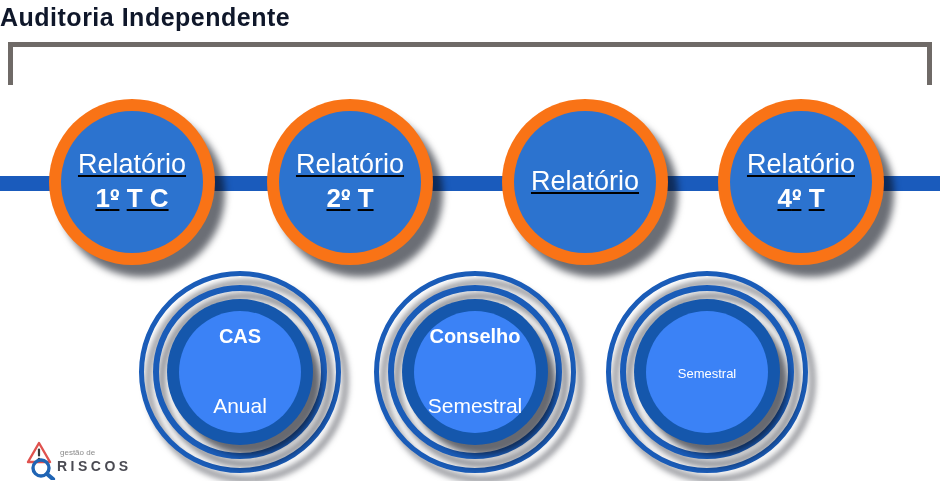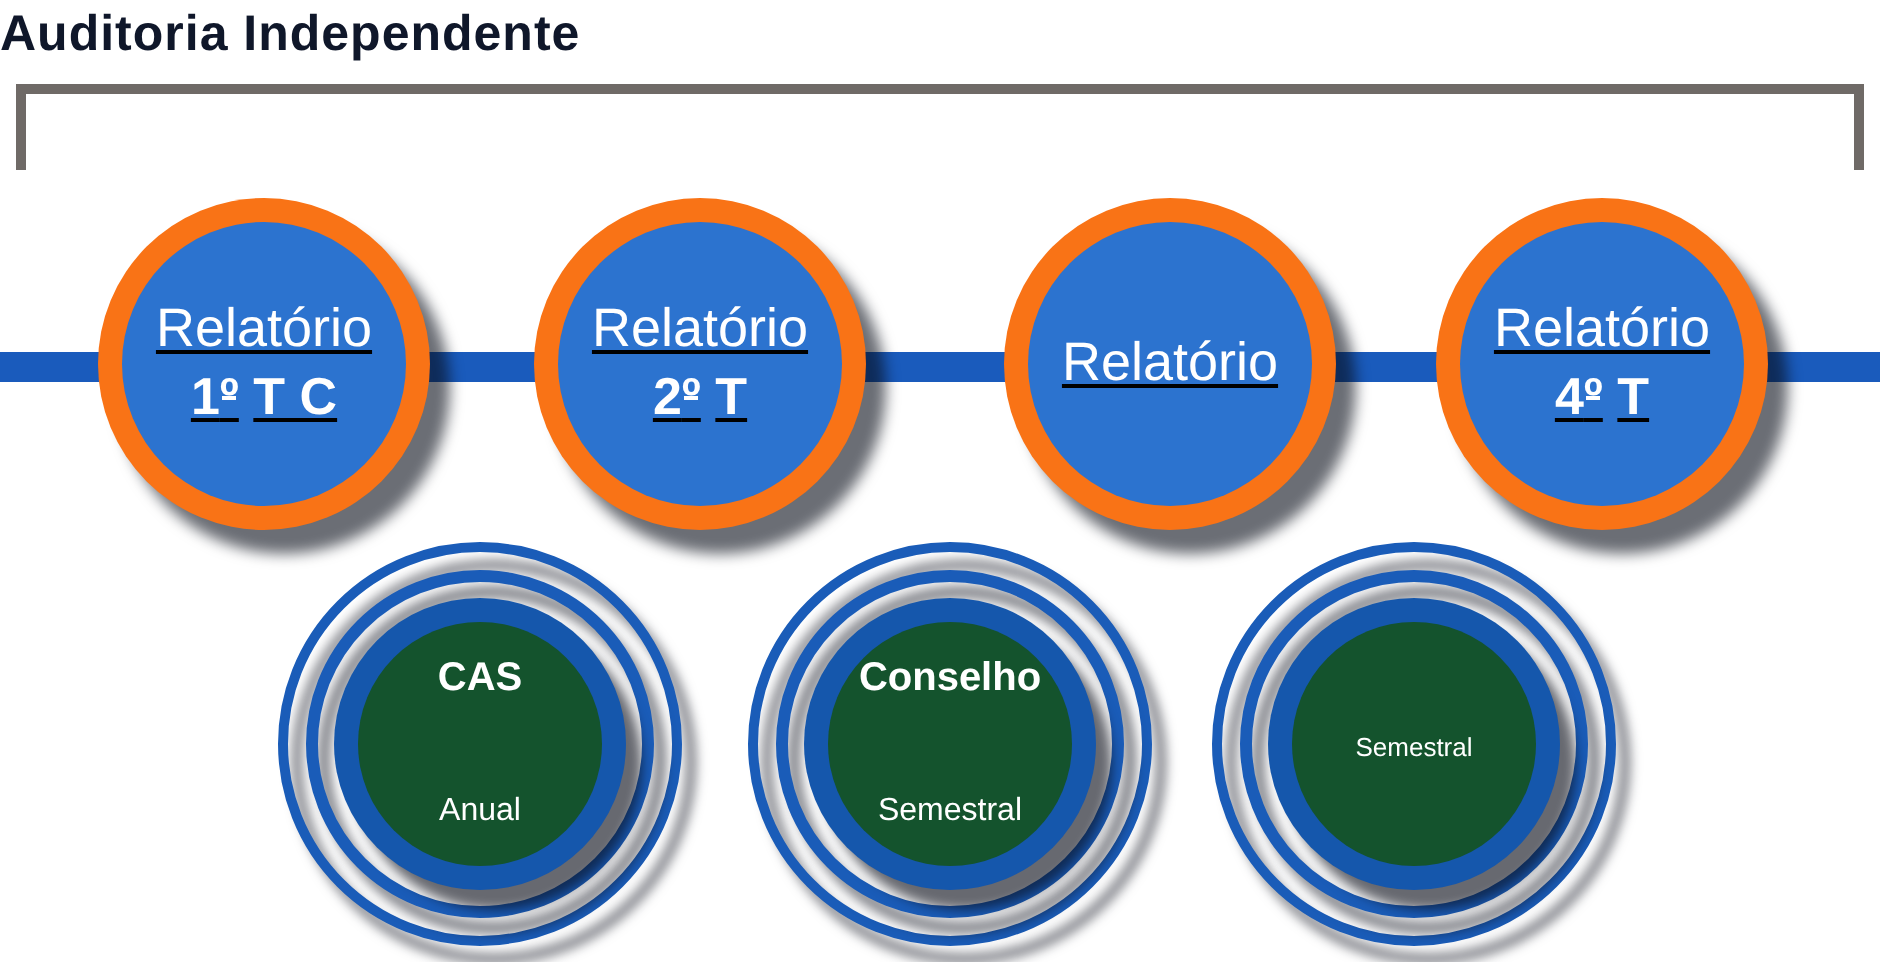--- a/index.html
+++ b/index.html
@@ -33,25 +33,25 @@
   
   .committee { position:absolute; top:271px; width:202px; height:202px; }
   .ring { position:absolute; border-radius:50%; }
   .ring-outer { left:0; top:0; width:202px; height:202px; border:5px solid #1a5cb8;
                 filter:drop-shadow(7px 9px 3px rgba(9,13,25,0.55)); }
   .ring-mid { left:14px; top:14px; width:174px; height:174px; border:6px solid #1a5cb8;
               filter:drop-shadow(6px 8px 3px rgba(9,13,25,0.55)); }
   .disc { position:absolute; left:28px; top:28px; width:146px; height:146px; border-radius:50%;
           background:#1557ac; box-shadow:8px 10px 6px rgba(9,13,25,0.62);
           display:flex; align-items:center; justify-content:center; }
-  .disc-inner { width:122px; height:122px; border-radius:50%; background:#14532d;
+  .disc-inner { width:122px; height:122px; border-radius:50%; background:#3b82f6;
                 display:flex; flex-direction:column; align-items:center; justify-content:center;
                 color:#ffffff; text-align:center; padding:0 6px;gap:44px; }
   .c-name { font-size:20px; font-weight:700; line-height:1.05; }
-  .c-freq { font-size:16px; font-weight:400; margin-top:3px; }
+  .c-freq { font-size:21px; font-weight:400; margin-top:3px; }
   .committee.small .c-name { font-size:18px; }
   .committee.small .c-freq { font-size:13px; margin-top:2px; }
 
   
   .logo { position:absolute; left:24px; top:440px; width:110px; height:40px; }
   .logo svg { display:block; }
 </style>
 </head>
 <body>
 
@@ -113,14 +113,29 @@
   <div class="committee small" style="left:606px">
     <div class="ring ring-outer"></div>
     <div class="ring ring-mid"></div>
     <div class="disc">
       <div class="disc-inner">
         <div class="c-freq">Semestral</div>
       </div>
     </div>
   </div>
 
+  <div class="logo">
+    <svg width="110" height="40" viewBox="0 0 110 40">
+      <g>
+        <path d="M15 3 L26 22 L4 22 Z" fill="none" stroke="#e0524e" stroke-width="2.4" stroke-linejoin="round"></path>
+        <line x1="15" y1="9.5" x2="15" y2="15.5" stroke="#3a3a3a" stroke-width="2.2" stroke-linecap="round"></line>
+        <circle cx="15" cy="19" r="1.3" fill="#3a3a3a"></circle>
+      </g>
+      <g>
+        <circle cx="17" cy="28" r="8" fill="none" stroke="#1f64b4" stroke-width="3.4"></circle>
+        <line x1="23" y1="34" x2="29" y2="39" stroke="#1f64b4" stroke-width="4.2" stroke-linecap="round"></line>
+      </g>
+      <text x="36" y="15" font-size="8" fill="#8a8a8a">gestão de</text>
+      <text x="33" y="31" font-size="14" font-weight="bold" letter-spacing="3.5" fill="#4a4a52">RISCOS</text>
+    </svg>
+  </div>
 
 </div>
 
 </body></html>

